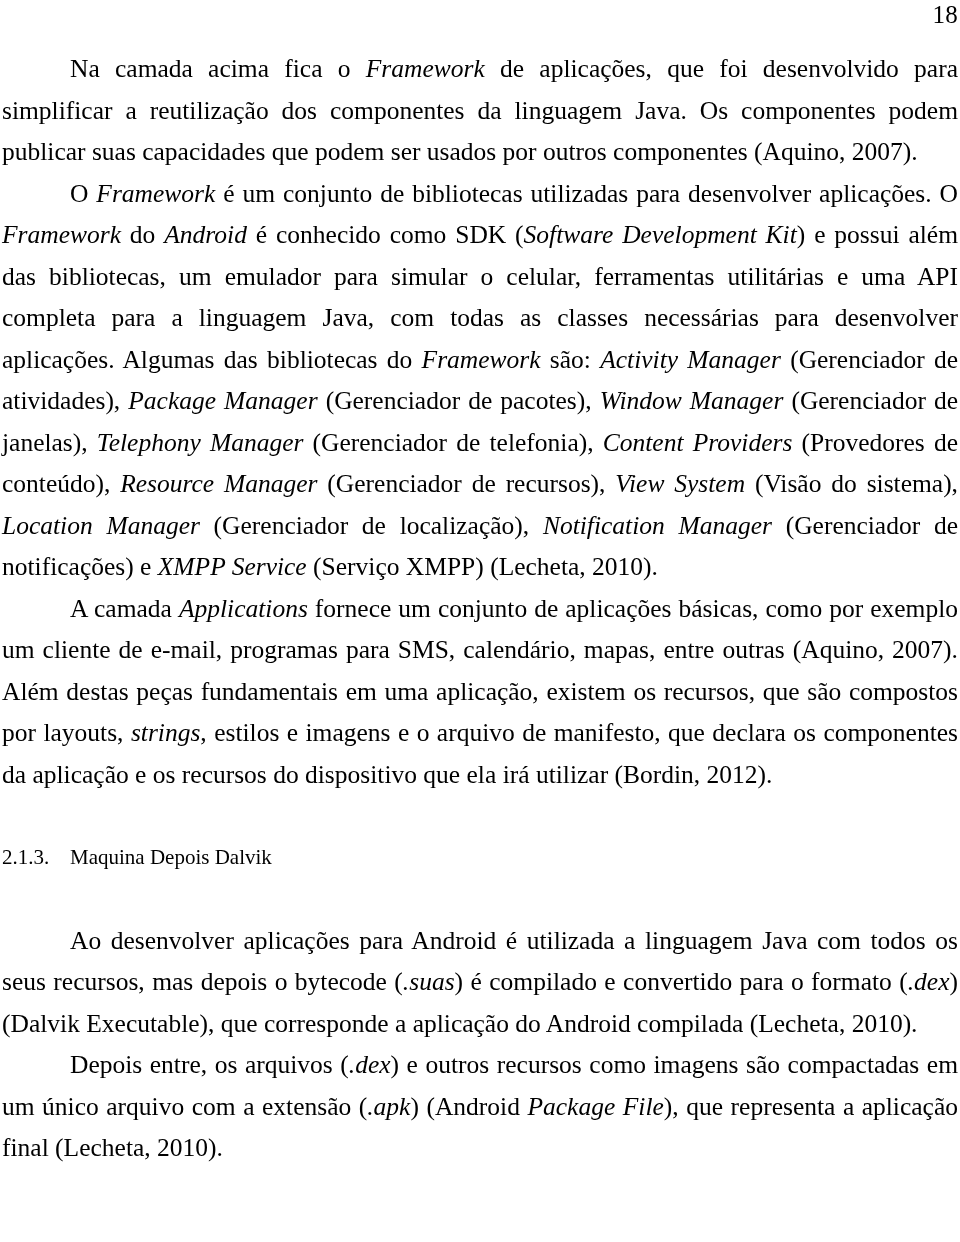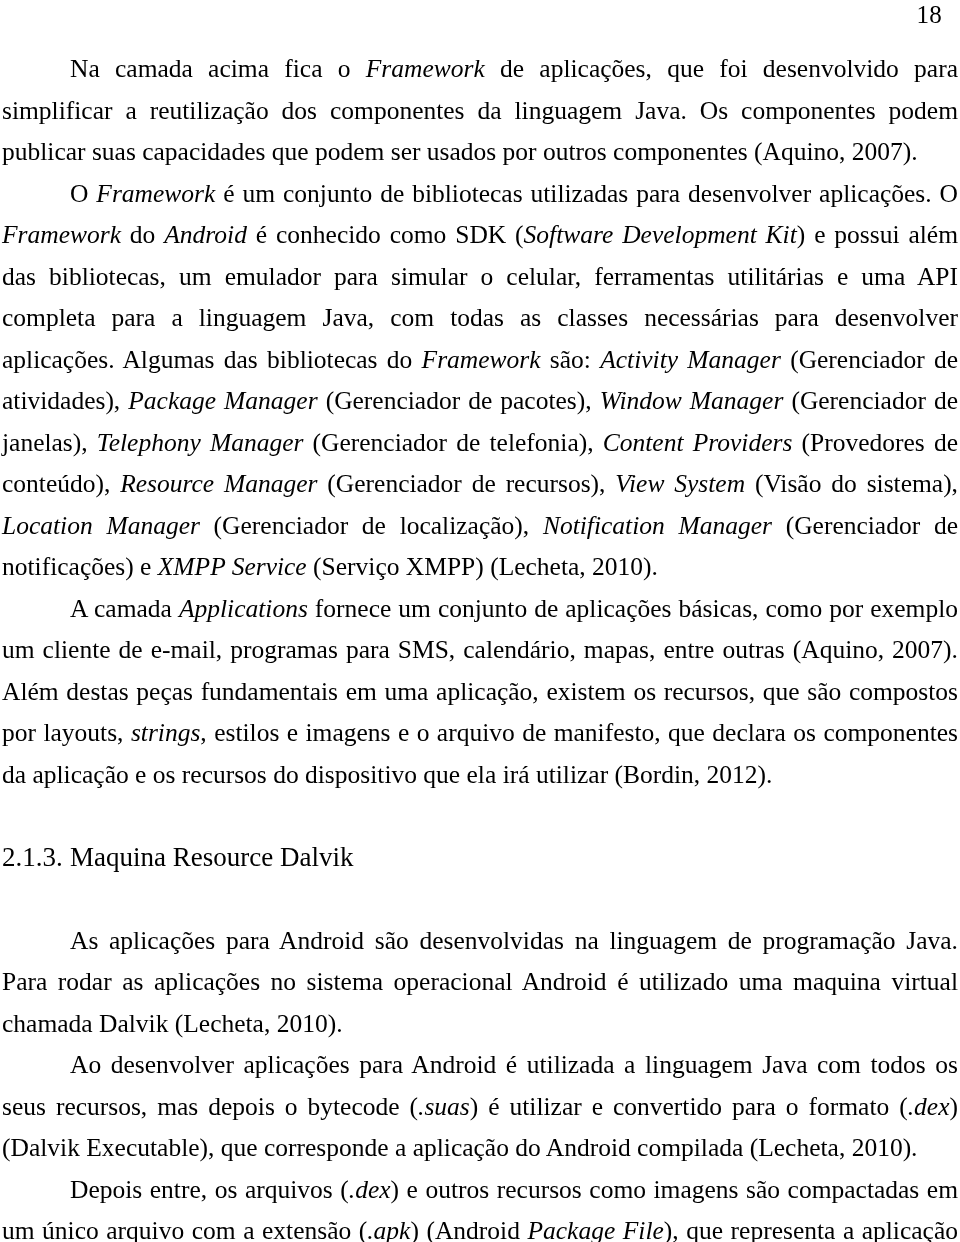--- a/index.html
+++ b/index.html
@@ -21,21 +21,21 @@
     position: relative;
     width: 960px;
     height: 1242px;
     box-sizing: border-box;
     padding: 0;
   }
 
   .page-number {
     position: absolute;
     top: 0px;
-    right: 18px;
+    right: 2px;
     font-size: 25px;
     line-height: 30px;
     letter-spacing: 0.3px;
   }
 
   .body-col {
     position: absolute;
     top: 48px;
     left: 2px;
     width: 956px;
@@ -51,21 +51,21 @@
     text-indent: 68px;
     hyphens: none;
   }
 
   
   p.para:last-child { }
 
   .heading {
     margin: 0;
     padding: 0;
-    font-size: 27px;
+    font-size: 21px;
     line-height: 41.5px;
     font-weight: normal;
     text-align: left;
     display: flex;
     align-items: baseline;
   }
   .heading .num {
     display: inline-block;
     min-width: 68px;
     flex: 0 0 auto;
@@ -95,25 +95,24 @@
     <p class="para"><span>Na camada acima fica o </span><i>Framework</i><span> de aplicações, que foi desenvolvido para simplificar a reutilização dos componentes da linguagem Java. Os componentes podem publicar suas capacidades que podem ser usados por outros componentes (Aquino, 2007).</span></p>
 
     <p class="para"><span>O </span><i>Framework</i><span> é um conjunto de bibliotecas utilizadas para desenvolver aplicações. O </span><i>Framework</i><span> do </span><i>Android</i><span> é conhecido como SDK (</span><i>Software Development Kit</i><span>) e possui além das bibliotecas, um emulador para simular o celular, ferramentas utilitárias e uma API completa para a linguagem Java, com todas as classes necessárias para desenvolver aplicações. Algumas das bibliotecas do </span><i>Framework</i><span> são: </span><i>Activity Manager</i><span> (Gerenciador de atividades), </span><i>Package Manager</i><span> (Gerenciador de pacotes), </span><i>Window Manager</i><span> (Gerenciador de janelas), </span><i>Telephony Manager</i><span> (Gerenciador de telefonia), </span><i>Content Providers</i><span> (Provedores de conteúdo), </span><i>Resource Manager</i><span> (Gerenciador de recursos), </span><i>View System</i><span> (Visão do sistema), </span><i>Location Manager</i><span> (Gerenciador de localização), </span><i>Notification Manager</i><span> (Gerenciador de notificações) e </span><i>XMPP Service</i><span> (Serviço XMPP) (Lecheta, 2010).</span></p>
 
     <p class="para"><span>A camada </span><i>Applications</i><span> fornece um conjunto de aplicações básicas, como por exemplo um cliente de e-mail, programas para SMS, calendário, mapas, entre outras (Aquino, 2007). Além destas peças fundamentais em uma aplicação, existem os recursos, que são compostos por layouts, </span><i>strings</i><span>, estilos e imagens e o arquivo de manifesto, que declara os componentes da aplicação e os recursos do dispositivo que ela irá utilizar (Bordin, 2012).</span></p>
 
     <div class="spacer-line"></div>
 
     <h3 class="heading">
       <span class="num" data-bind="content.heading.number">2.1.3.</span>
-      <span class="htext" data-bind="content.heading.title">Maquina Resource Dalvik</span>
+      <span class="htext" data-bind="content.heading.title">Maquina Depois Dalvik</span>
     </h3>
 
     <div class="spacer-line"></div>
 
-    <p class="para"><span>As aplicações para Android são desenvolvidas na linguagem de programação Java. Para rodar as aplicações no sistema operacional Android é utilizado uma maquina virtual chamada Dalvik (Lecheta, 2010).</span></p>
 
-    <p class="para"><span>Ao desenvolver aplicações para Android é utilizada a linguagem Java com todos os seus recursos, mas depois o bytecode (</span><i>.suas</i><span>) é utilizar e convertido para o formato (</span><i>.dex</i><span>) (Dalvik Executable), que corresponde a aplicação do Android compilada (Lecheta, 2010).</span></p>
+    <p class="para"><span>Ao desenvolver aplicações para Android é utilizada a linguagem Java com todos os seus recursos, mas depois o bytecode (</span><i>.suas</i><span>) é compilado e convertido para o formato (</span><i>.dex</i><span>) (Dalvik Executable), que corresponde a aplicação do Android compilada (Lecheta, 2010).</span></p>
 
     <p class="para"><span>Depois entre, os arquivos (</span><i>.dex</i><span>) e outros recursos como imagens são compactadas em um único arquivo com a extensão (</span><i>.apk</i><span>) (Android </span><i>Package File</i><span>), que representa a aplicação final (Lecheta, 2010).</span></p>
 
   </div>
 </div>
 
 </body></html>

